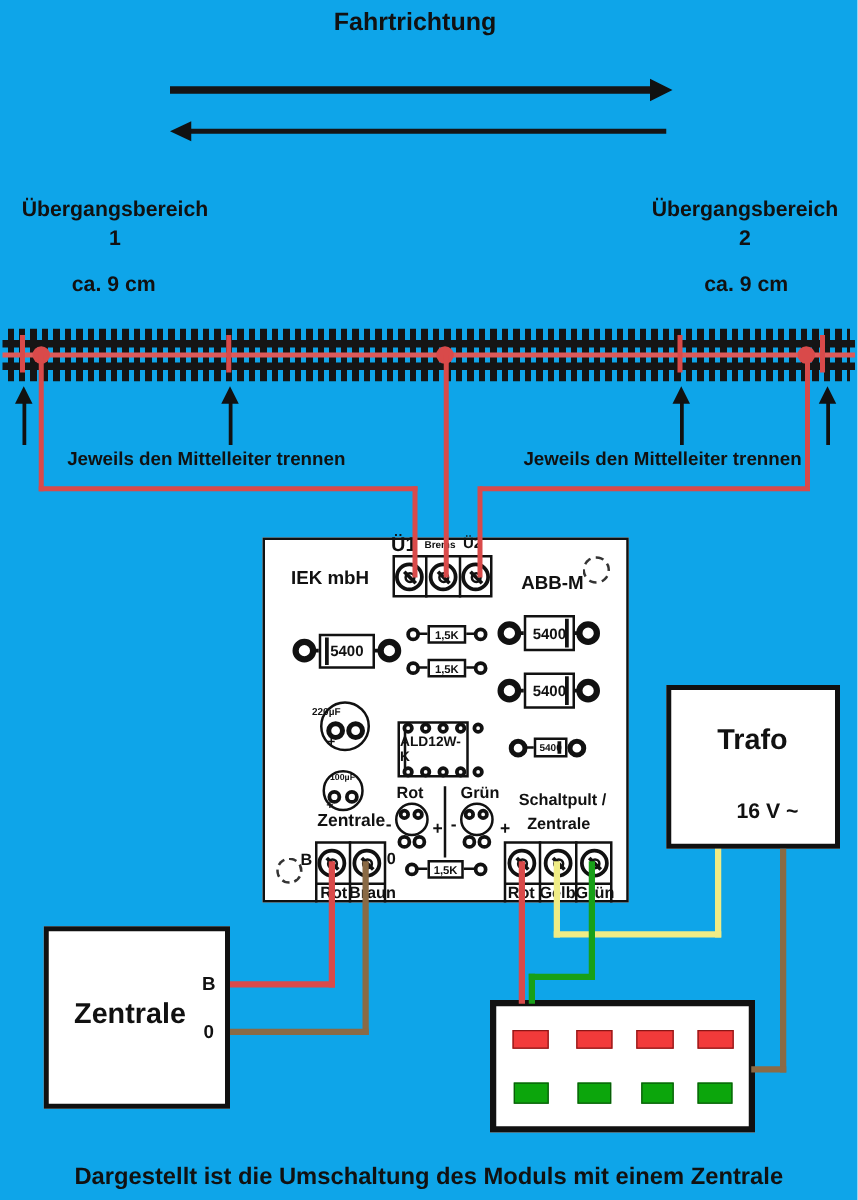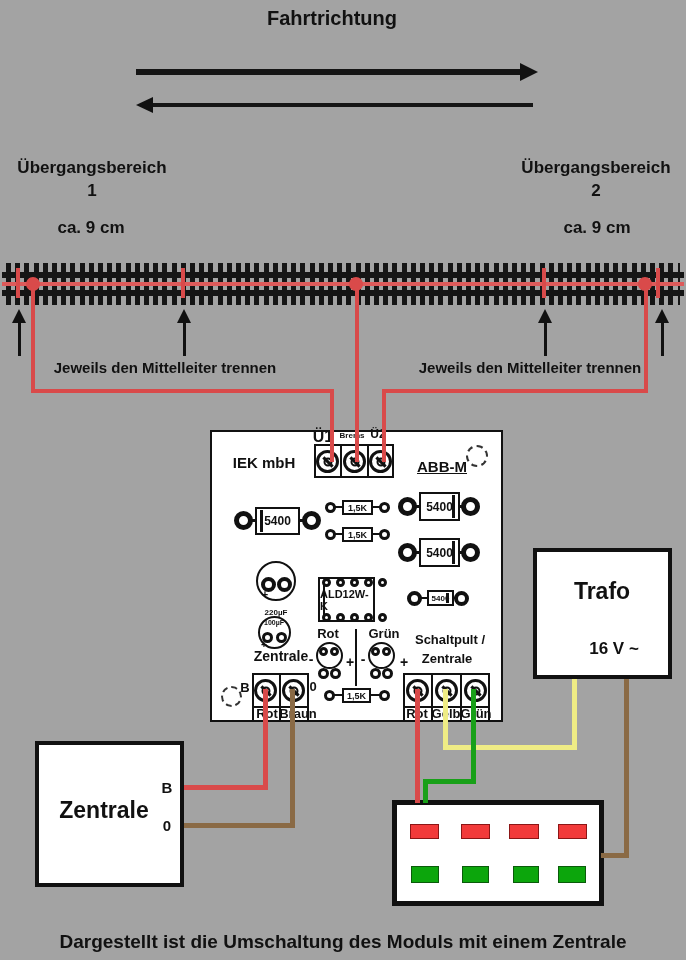--- a/index.html
+++ b/index.html
@@ -1,16 +1,16 @@
 <!DOCTYPE html>
 <html><head>
 <meta charset="utf-8">
 <style>
   html,body{margin:0;padding:0;background:#fff;}
-  #canvas{position:relative;width:686px;height:960px;background:#a3a3a3;overflow:hidden;
+  #canvas{position:relative;width:686px;height:960px;background:#0ea5e9;overflow:hidden;
           font-family:"Liberation Sans",sans-serif;color:#111;}
   .t{position:absolute;font-weight:bold;white-space:nowrap;transform:translateX(-50%);line-height:1.15;}
   .seg{position:absolute;}
   .blk{background:#151515;}
   .red{background:var(--wire-red);}
   .brown{background:var(--wire-brown);}
   .yellow{background:var(--wire-yellow);}
   .green{background:var(--wire-green);}
   .dot{position:absolute;width:14px;height:14px;border-radius:50%;background:var(--wire-red);z-index:7;}
   .cut{position:absolute;width:4px;height:30px;background:var(--wire-red);z-index:4;}
@@ -116,21 +116,21 @@
   <div class="t z6" style="left:378px;top:428px;font-size:12px;">Ü2</div>
 
   <div class="body" style="left:314px;top:444px;width:80px;height:34px;"></div>
   <div class="cline z6" style="left:340px;top:444px;width:2px;height:34px;"></div>
   <div class="cline z6" style="left:367px;top:444px;width:2px;height:34px;"></div>
   <div class="screw" style="left:316px;top:450px;"></div>
   <div class="screw" style="left:343px;top:450px;"></div>
   <div class="screw" style="left:369px;top:450px;"></div>
 
   <div class="t z6" style="left:264px;top:454px;font-size:15px;">IEK mbH</div>
-  <div class="t z6" style="left:442px;top:458px;font-size:15px;text-decoration:underline;">ABB-M</div>
+  <div class="t z6" style="left:442px;top:458px;font-size:15px;">ABB-M</div>
   <div class="hole" style="left:466px;top:445px;width:22px;height:22px;"></div>
 
   <div class="cline" style="left:243px;top:519px;width:68px;height:3px;"></div>
   <div class="pad pad-lg" style="left:234px;top:511px;"></div>
   <div class="pad pad-lg" style="left:302px;top:511px;"></div>
   <div class="body" style="left:255px;top:507px;width:45px;height:28px;font-size:12px;">
     <span class="band-l"></span>
     <span>5400</span>
   </div>
 
@@ -158,21 +158,21 @@
 
   <div class="cline" style="left:407px;top:551px;width:62px;height:3px;"></div>
   <div class="pad pad-lg" style="left:398px;top:543px;"></div>
   <div class="pad pad-lg" style="left:461px;top:543px;"></div>
   <div class="body" style="left:419px;top:538px;width:41px;height:29px;font-size:12px;">
     <span class="band-r"></span>
     <span>5400</span>
   </div>
 
   <div class="circle" style="left:256px;top:561px;width:40px;height:40px;"></div>
-  <div class="t z6" style="left:276px;top:565px;font-size:8px;margin-top:43px;">220µF</div>
+  <div class="t z6" style="left:261px;top:565px;font-size:8px;">220µF</div>
   <div class="pad pad-md" style="left:261px;top:577px;"></div>
   <div class="pad pad-md" style="left:277px;top:577px;"></div>
   <div class="t z6" style="left:265px;top:588px;font-size:11px;">+</div>
 
   <div class="circle" style="left:258px;top:616px;width:33px;height:33px;"></div>
   <div class="t z6" style="left:274px;top:619px;font-size:7px;">100µF</div>
   <div class="pad pad-sm" style="left:262px;top:632px;"></div>
   <div class="pad pad-sm" style="left:276px;top:632px;"></div>
   <div class="t z6" style="left:264px;top:639px;font-size:10px;">+</div>
 

